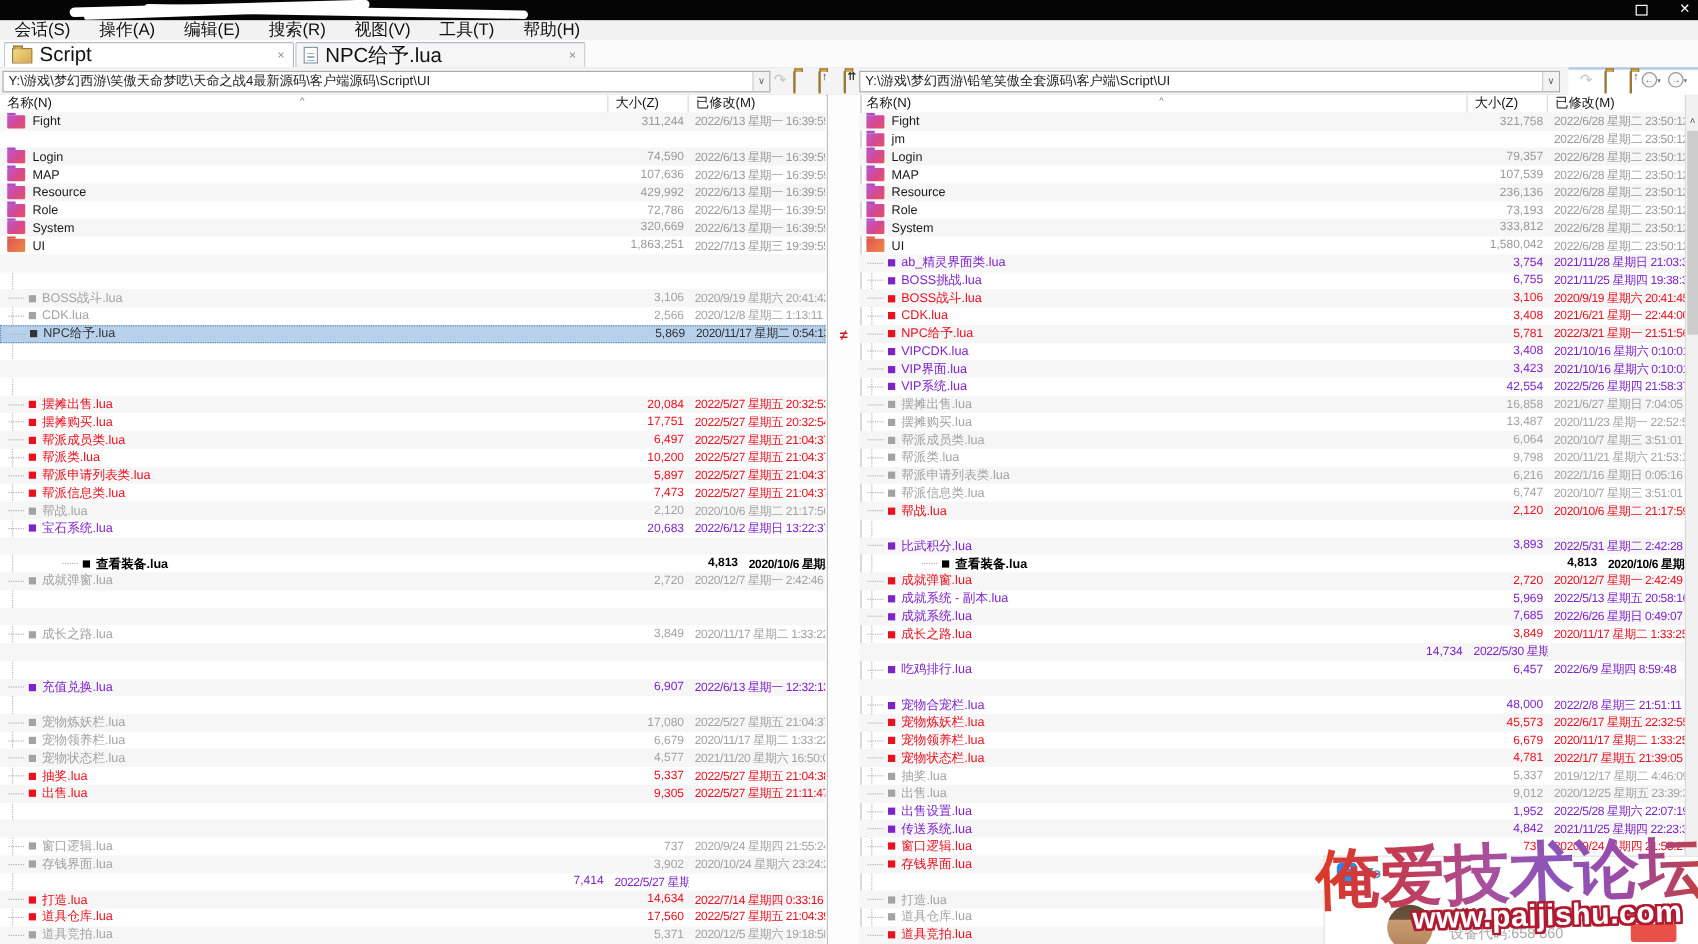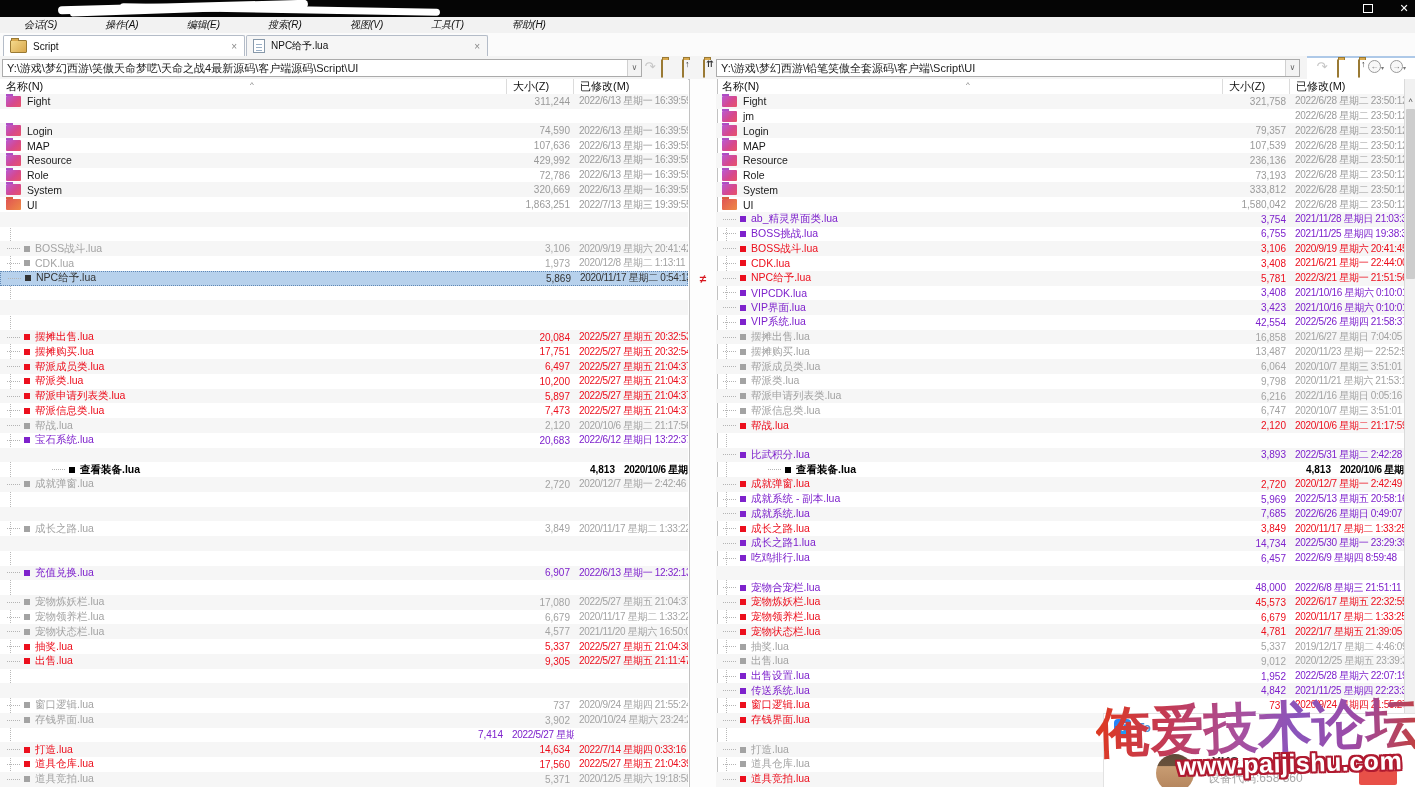--- a/index.html
+++ b/index.html
@@ -9,27 +9,27 @@
   .titlebar{position:absolute;left:0;top:0;width:1415px;height:17px;background:#050505;}
   .scribble{position:absolute;background:#fff;border-radius:8px;}
   .s1{left:58px;top:3px;width:250px;height:8px;transform:rotate(-1.5deg);}
   .s2{left:120px;top:6px;width:320px;height:7px;transform:rotate(1deg);}
   .s3{left:70px;top:9px;width:150px;height:5px;transform:rotate(-2deg);}
   .win-restore{position:absolute;left:1363px;top:4px;width:8px;height:7px;border:1px solid #fff;background:#050505;}
   .win-restore::before{content:"";position:absolute;left:2px;top:-3px;width:8px;height:7px;border:1px solid #fff;z-index:-1;}
   .win-close{position:absolute;left:1396px;top:1px;width:16px;height:15px;color:#fff;font-size:11px;line-height:15px;text-align:center;}
   
   .menubar{position:absolute;left:0;top:17px;width:1415px;height:16px;background:#f2f2f2;border-bottom:1px solid #e0e0e0;display:flex;align-items:center;}
-  .menu-item{font-size:10px;padding:0 24px;color:#111;font-style:italic;}
+  .menu-item{font-size:14px;padding:0 12px;color:#111;}
   
   .tabbar{position:absolute;left:0;top:33px;width:1415px;height:23px;background:#fbfbfb;border-bottom:2px solid #aec9e8;}
   .tab{position:absolute;top:2px;height:20px;border:1px solid #b4bcc8;border-bottom:none;background:#fff;display:flex;align-items:center;border-radius:2px 2px 0 0;}
   .tab1{left:3px;width:240px;}
   .tab2{left:246px;width:240px;background:#f6f6f6;}
-  .tab-label{font-size:10px;margin-left:6px;color:#111;flex:1;}
+  .tab-label{font-size:17px;margin-left:6px;color:#111;flex:1;}
   .tab-close{font-size:10px;color:#888;margin-right:7px;}
   .icon-sessionfolder{width:15px;height:11px;margin-left:6px;position:relative;flex:none;
      background:linear-gradient(135deg,#f4d98c,#d9a94e);border:1px solid #9a7a34;border-radius:1px;}
   .icon-sessionfolder::before{content:"";position:absolute;top:-3px;left:0;width:6px;height:2px;background:#d9a94e;border:1px solid #9a7a34;border-bottom:none;}
   .icon-doc{width:10px;height:12px;margin-left:6px;flex:none;background:#fff;border:1px solid #8899aa;
      background-image:repeating-linear-gradient(#fff 0 2px,#9ab0c6 2px 3px);background-size:6px 100%;background-position:2px 2px;background-repeat:no-repeat;}
   
   .pathbar{position:absolute;left:0;top:56px;width:1307px;height:23px;background:#f4f4f4;border-bottom:1px solid #c9c9c9;}
   .combo{position:absolute;top:3px;height:16px;background:#fff;border:1px solid #ababab;font-size:11px;line-height:16px;
          padding-left:4px;white-space:nowrap;overflow:hidden;color:#222;}
@@ -249,21 +249,21 @@
         </div>
         <div class="cell csize">3,106</div>
         <div class="cell cdate">2020/9/19 星期六 20:41:42</div>
       </div>
       <div class="row c-g t-f">
         <div class="cell cname">
           <span class="dash"></span>
           <span class="sq"></span>
           <span class="txt">CDK.lua</span>
         </div>
-        <div class="cell csize">1,973</div>
+        <div class="cell csize">2,566</div>
         <div class="cell cdate">2020/12/8 星期二 1:13:11</div>
       </div>
       <div class="row c-g t-f sel">
         <div class="cell cname">
           <span class="dash"></span>
           <span class="sq"></span>
           <span class="txt">NPC给予.lua</span>
         </div>
         <div class="cell csize">5,869</div>
         <div class="cell cdate">2020/11/17 星期二 0:54:13</div>
@@ -780,25 +780,20 @@
       <div class="row c-r t-f">
         <div class="cell cname">
           <span class="dash"></span>
           <span class="sq"></span>
           <span class="txt">成长之路.lua</span>
         </div>
         <div class="cell csize">3,849</div>
         <div class="cell cdate">2020/11/17 星期二 1:33:25</div>
       </div>
       <div class="row c-p t-f">
-        <div class="cell cname">
-          <span class="dash"></span>
-          <span class="sq"></span>
-          <span class="txt">成长之路1.lua</span>
-        </div>
         <div class="cell csize">14,734</div>
         <div class="cell cdate">2022/5/30 星期一 23:29:39</div>
       </div>
       <div class="row c-p t-f">
         <div class="cell cname">
           <span class="dash"></span>
           <span class="sq"></span>
           <span class="txt">吃鸡排行.lua</span>
         </div>
         <div class="cell csize">6,457</div>
@@ -809,21 +804,21 @@
         <div class="cell csize"></div>
         <div class="cell cdate"></div>
       </div>
       <div class="row c-p t-f">
         <div class="cell cname">
           <span class="dash"></span>
           <span class="sq"></span>
           <span class="txt">宠物合宠栏.lua</span>
         </div>
         <div class="cell csize">48,000</div>
-        <div class="cell cdate">2022/6/8 星期三 21:51:11</div>
+        <div class="cell cdate">2022/2/8 星期三 21:51:11</div>
       </div>
       <div class="row c-r t-f">
         <div class="cell cname">
           <span class="dash"></span>
           <span class="sq"></span>
           <span class="txt">宠物炼妖栏.lua</span>
         </div>
         <div class="cell csize">45,573</div>
         <div class="cell cdate">2022/6/17 星期五 22:32:55</div>
       </div>

